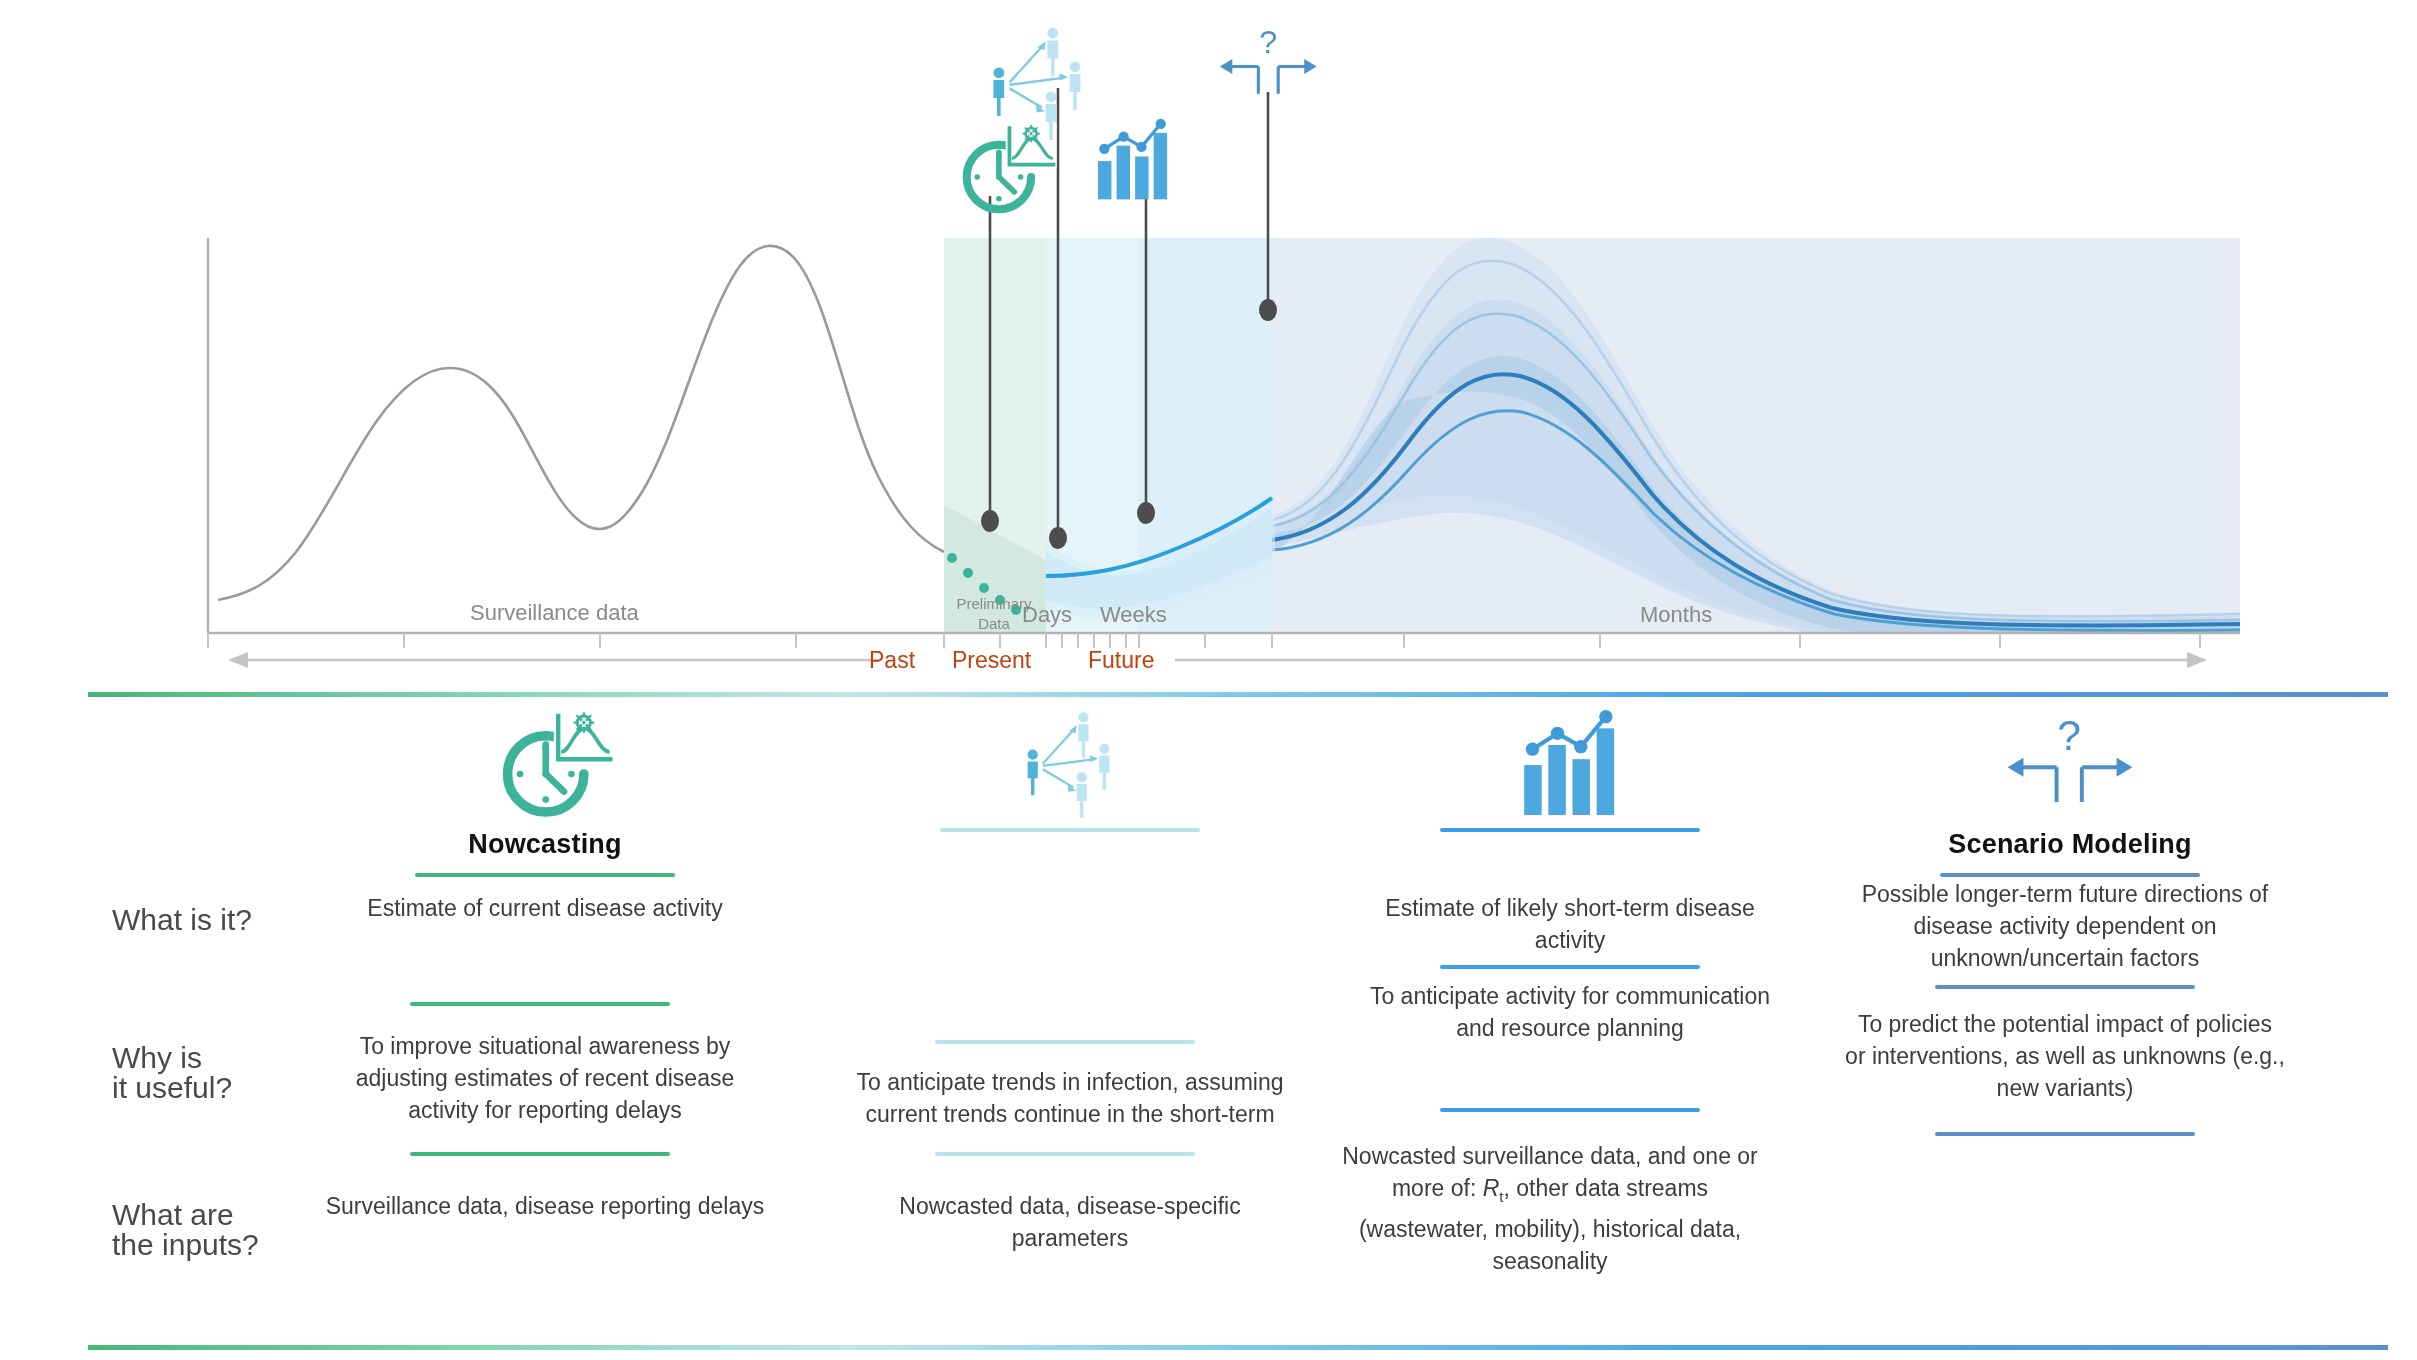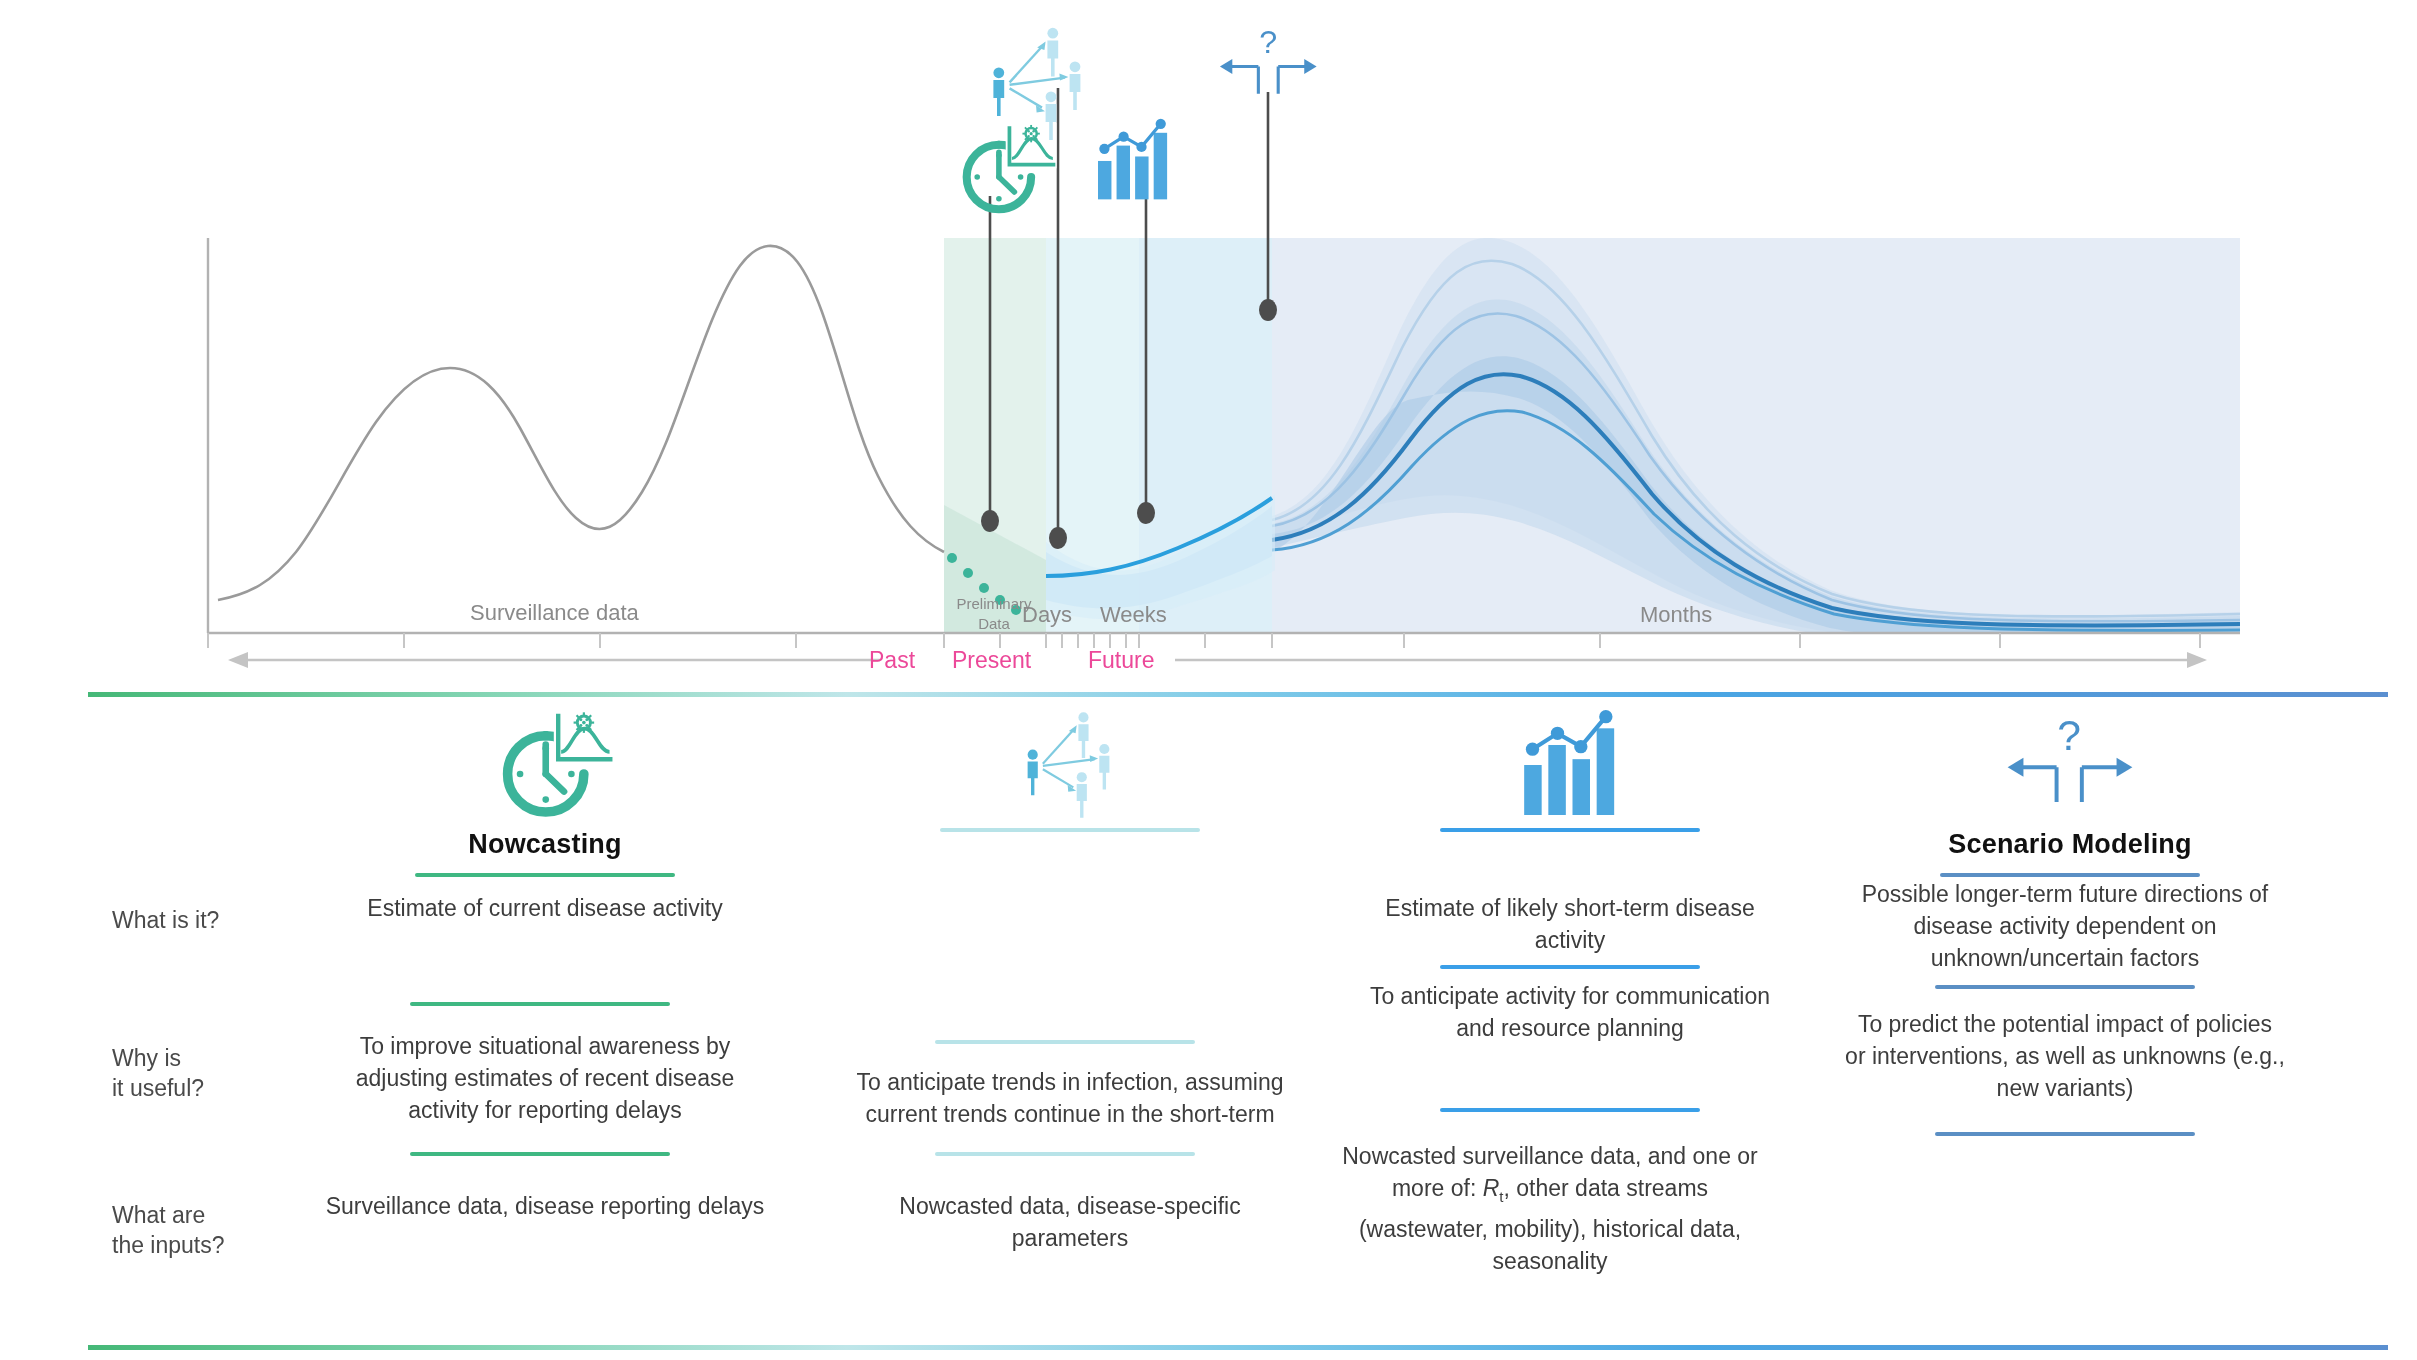--- a/index.html
+++ b/index.html
@@ -7,30 +7,30 @@
        font-family:"Liberation Sans",sans-serif;color:#3f3f3f;
        -webkit-font-smoothing:antialiased;}
 
   
   #chart-area{position:absolute;left:0;top:0;width:2417px;height:690px;}
   #chart-svg{position:absolute;left:0;top:0;}
 
   .chart-label{position:absolute;color:#8a8a8a;font-size:22px;white-space:nowrap;}
   .chart-label.small{font-size:15px;line-height:20px;text-align:center;}
 
-  .tl-label{position:absolute;font-size:23px;color:#ec4899;}
+  .tl-label{position:absolute;font-size:23px;color:#c2410c;}
 
   
   .grad-bar{position:absolute;left:88px;width:2300px;height:5px;
     background:linear-gradient(to right,#45b877 0%,#86d6b6 18%,#bfe6e9 33%,#7fcbe8 50%,#49a6e4 70%,#5b8fd0 100%);}
 
   
   #table-area{position:absolute;left:0;top:700px;width:2417px;height:660px;}
 
-  .row-label{position:absolute;font-size:23px;color:#4a4a4a;line-height:30px;width:220px;left:112px;}
+  .row-label{position:absolute;font-size:30px;color:#4a4a4a;line-height:30px;width:220px;left:112px;}
 
   .col{position:absolute;top:0;width:430px;text-align:center;}
   .col-icon{height:115px;display:flex;align-items:flex-end;justify-content:center;}
   .col-title{font-size:27px;font-weight:bold;color:#111;margin-top:14px;letter-spacing:.2px;}
   .col-title sub{font-size:17px;font-weight:bold;}
   .col-title i{font-style:italic;}
   .rule{height:4px;width:260px;margin:13px auto 0 auto;border-radius:2px;}
 
   .cell{position:absolute;width:440px;text-align:center;font-size:23px;
         line-height:32px;color:#3d3d3d;}

